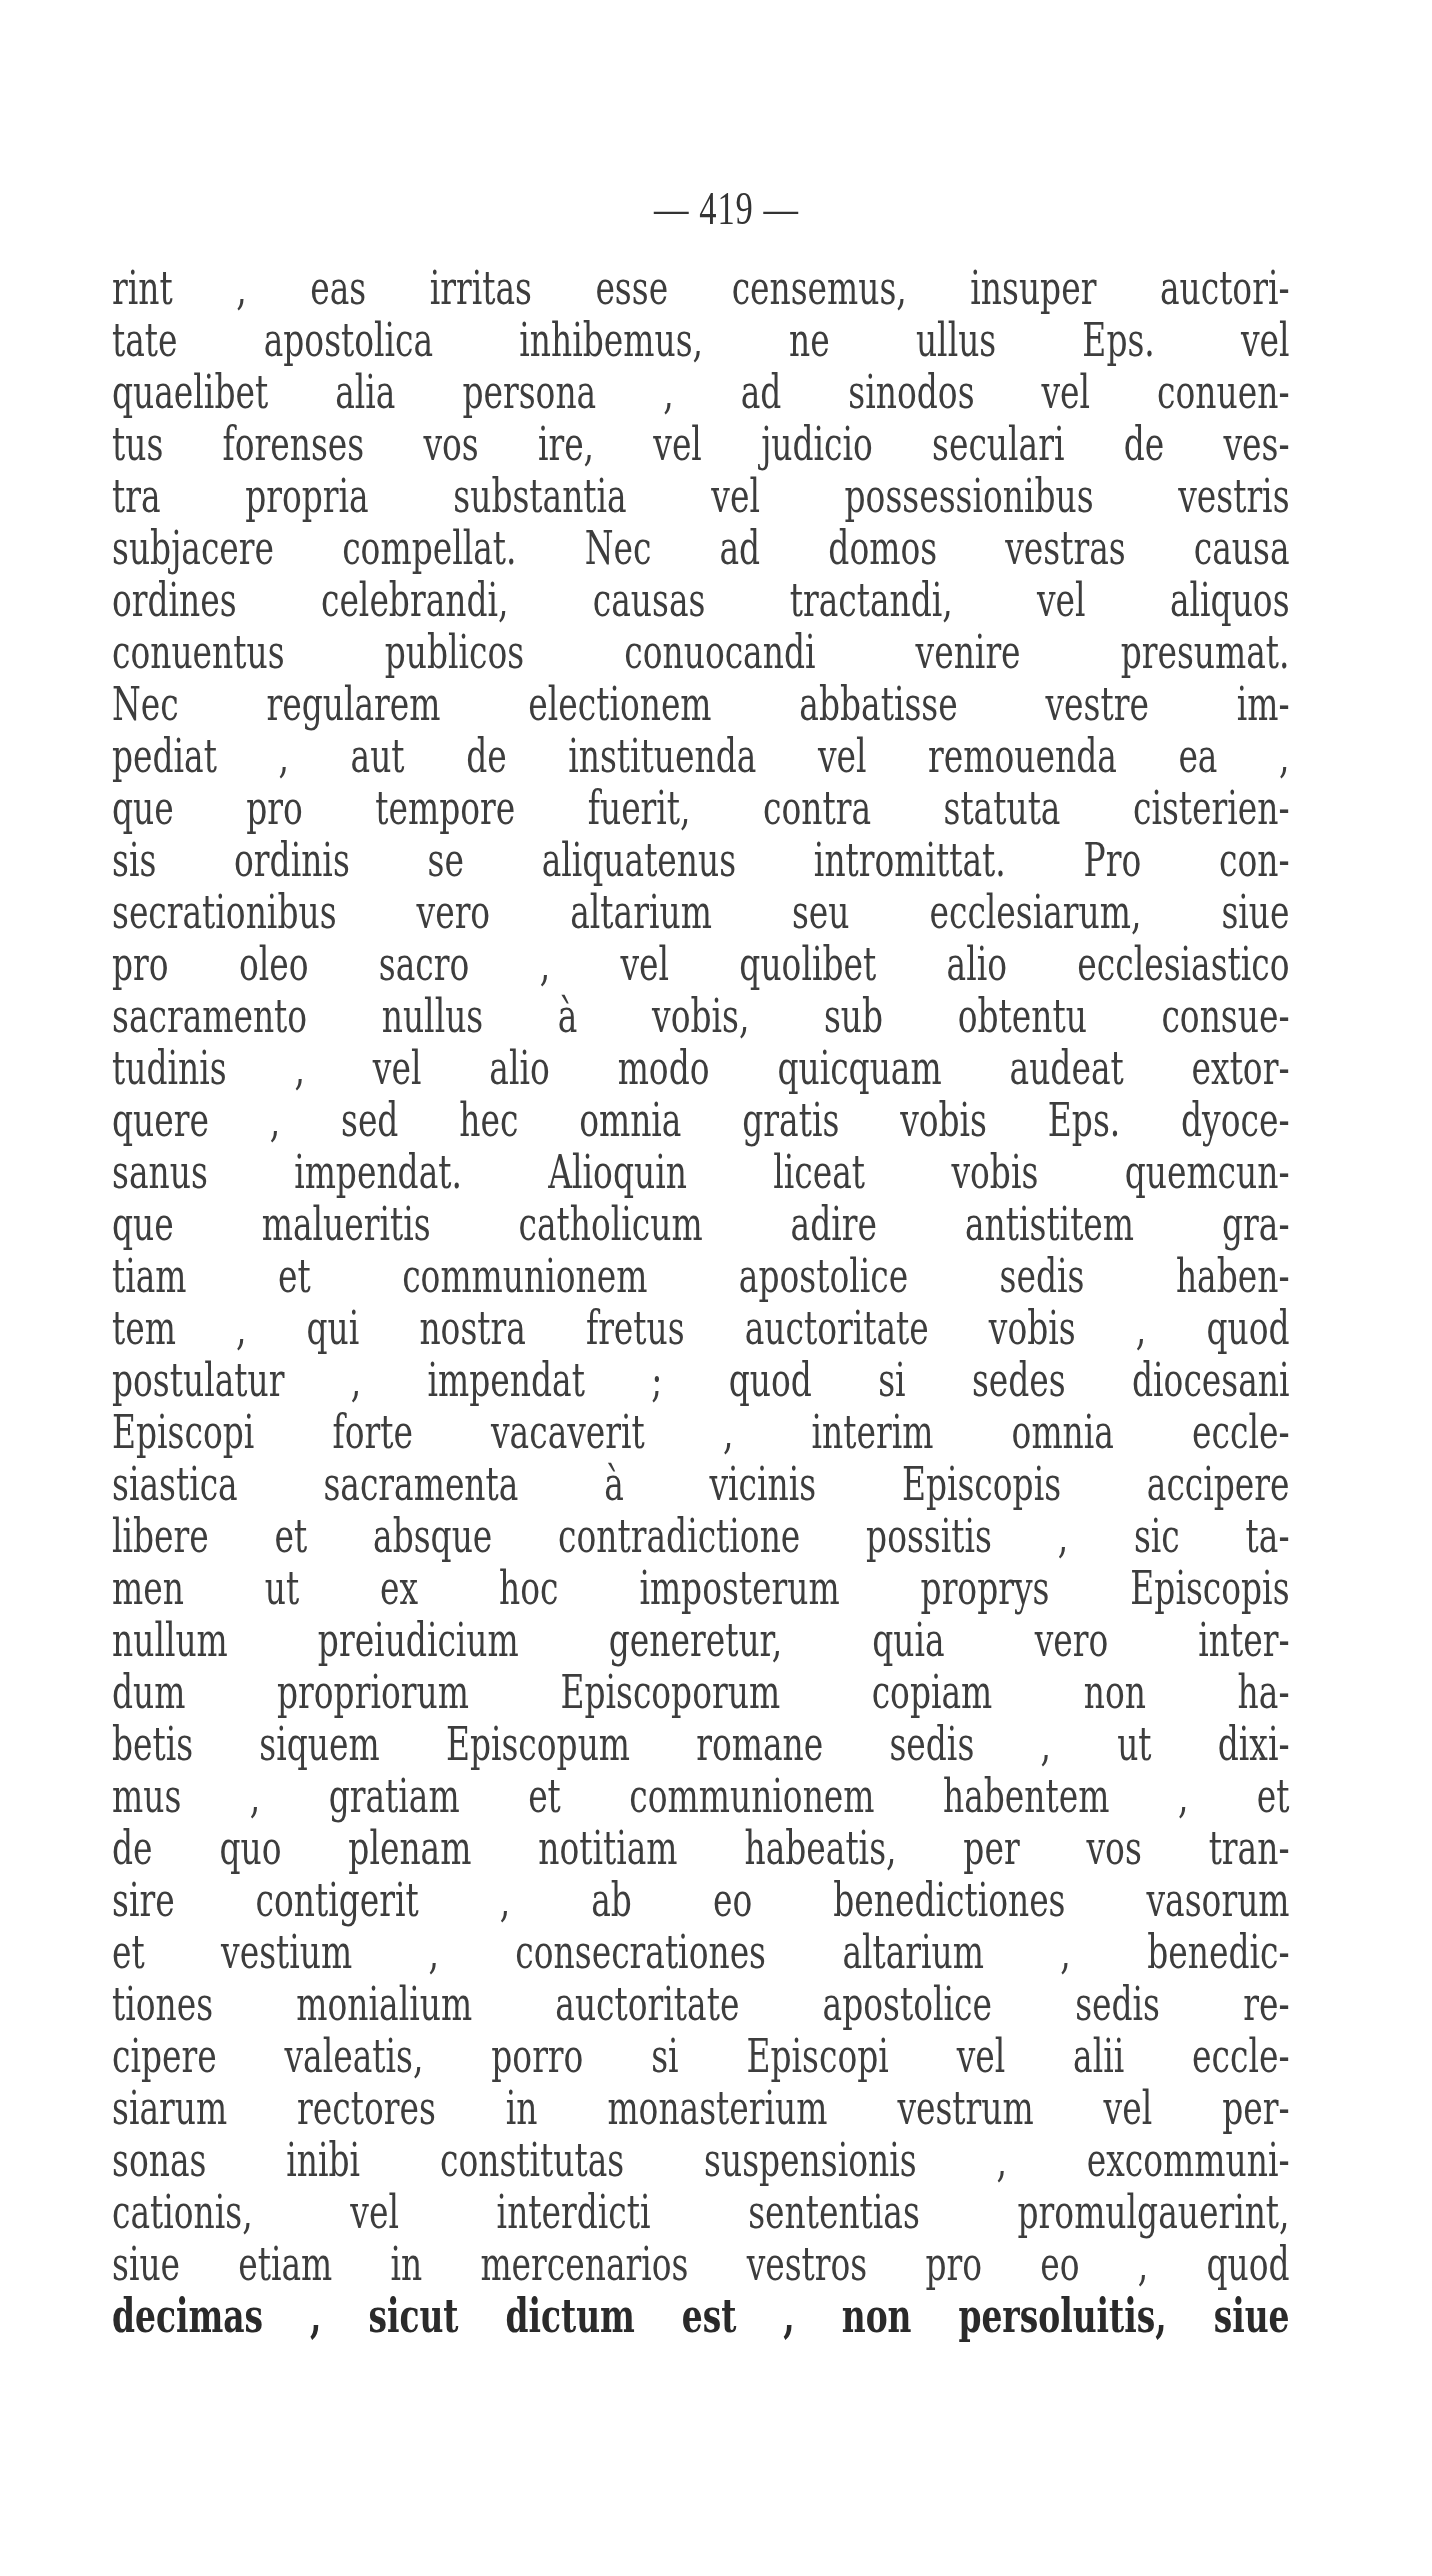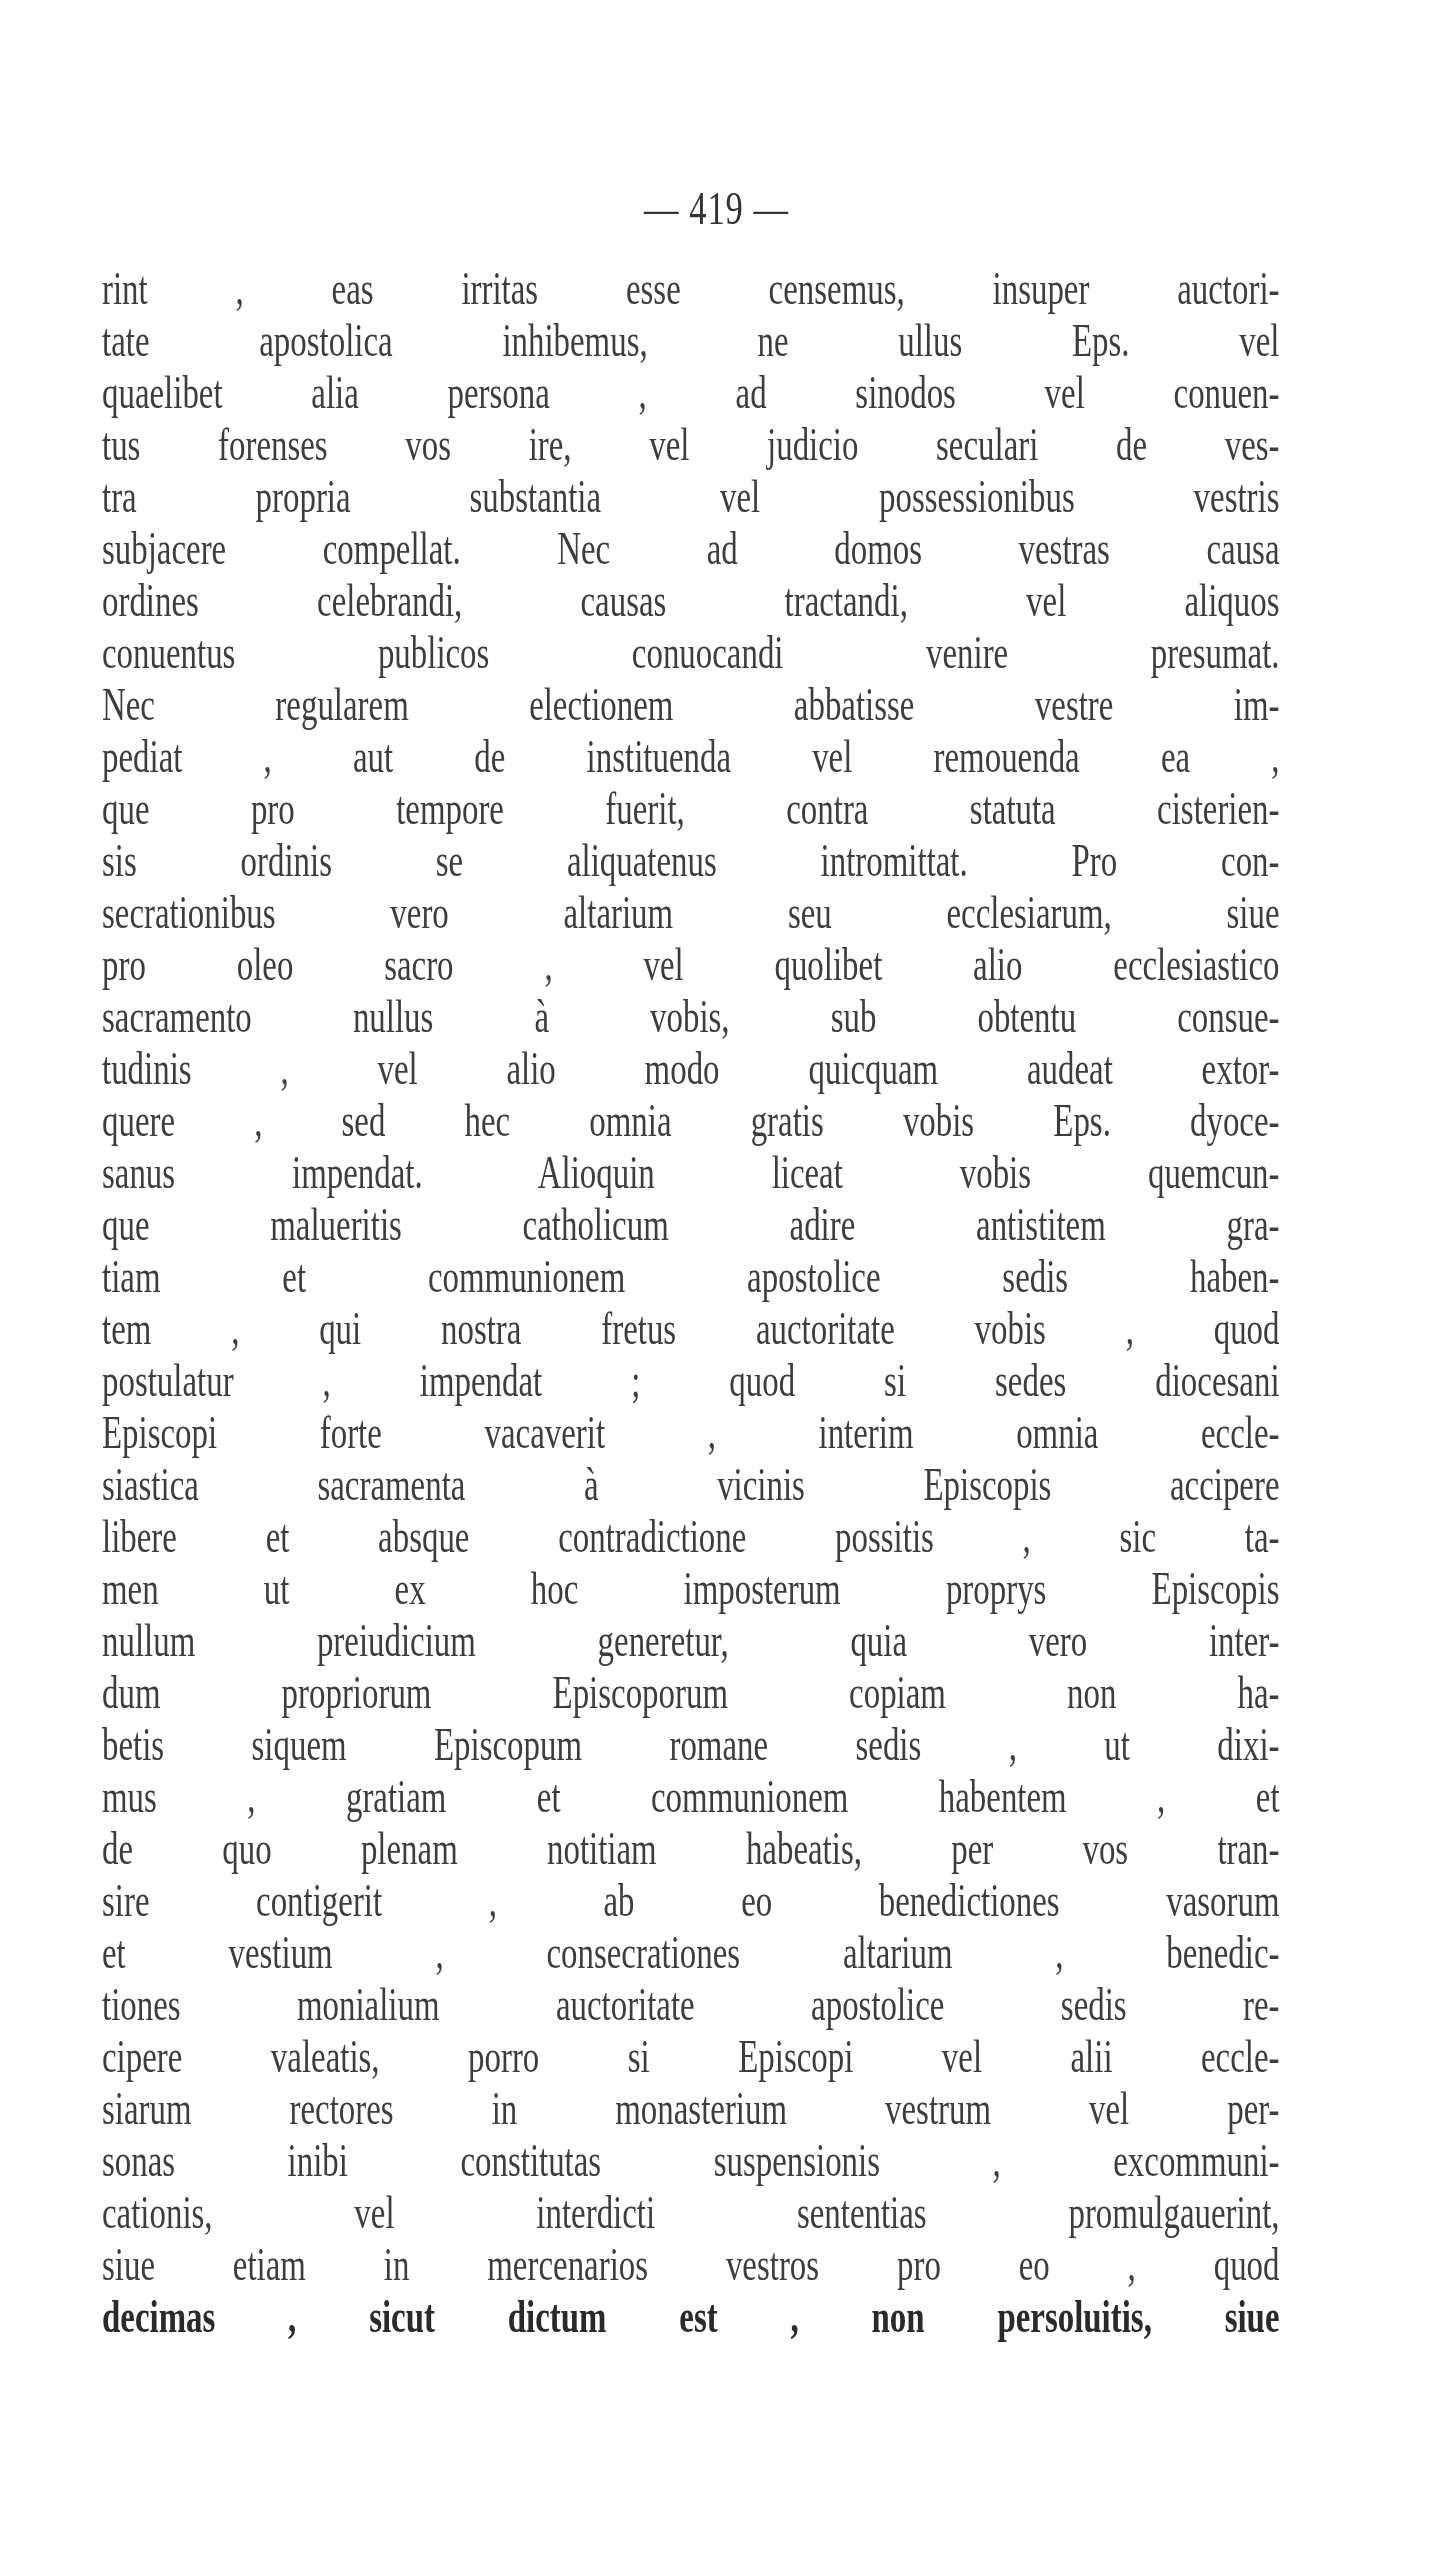--- a/index.html
+++ b/index.html
@@ -10,21 +10,21 @@
     body {
       width: 1433px;
       height: 2576px;
       position: relative;
       overflow: hidden;
       font-family: "DejaVu Serif", "Liberation Serif", serif;
       color: #3a3a3a;
     }
     .page {
       position: absolute;
-      left: 0;
+      left: 10px;
       top: 0;
       width: 1241px;
       height: 2576px;
       background: #ffffff;
     }
     .page-number {
       position: absolute;
       top: 182px;
       left: 0;
       width: 1433px;
@@ -34,21 +34,20 @@
       letter-spacing: 1.3px;
       color: #333333;
       transform: scaleX(0.75);
       transform-origin: center;
     }
     .text-block {
       position: absolute;
       left: 102px;
       top: 262px;
       width: 1178px;
-      font-family: Liberation Serif, serif;
     }
     .line {
       height: 52px;
       line-height: 52px;
       font-size: 47px;
       white-space: nowrap;
       text-align: justify;
       text-align-last: justify;
       transform: scaleX(0.70);
       transform-origin: left center;

